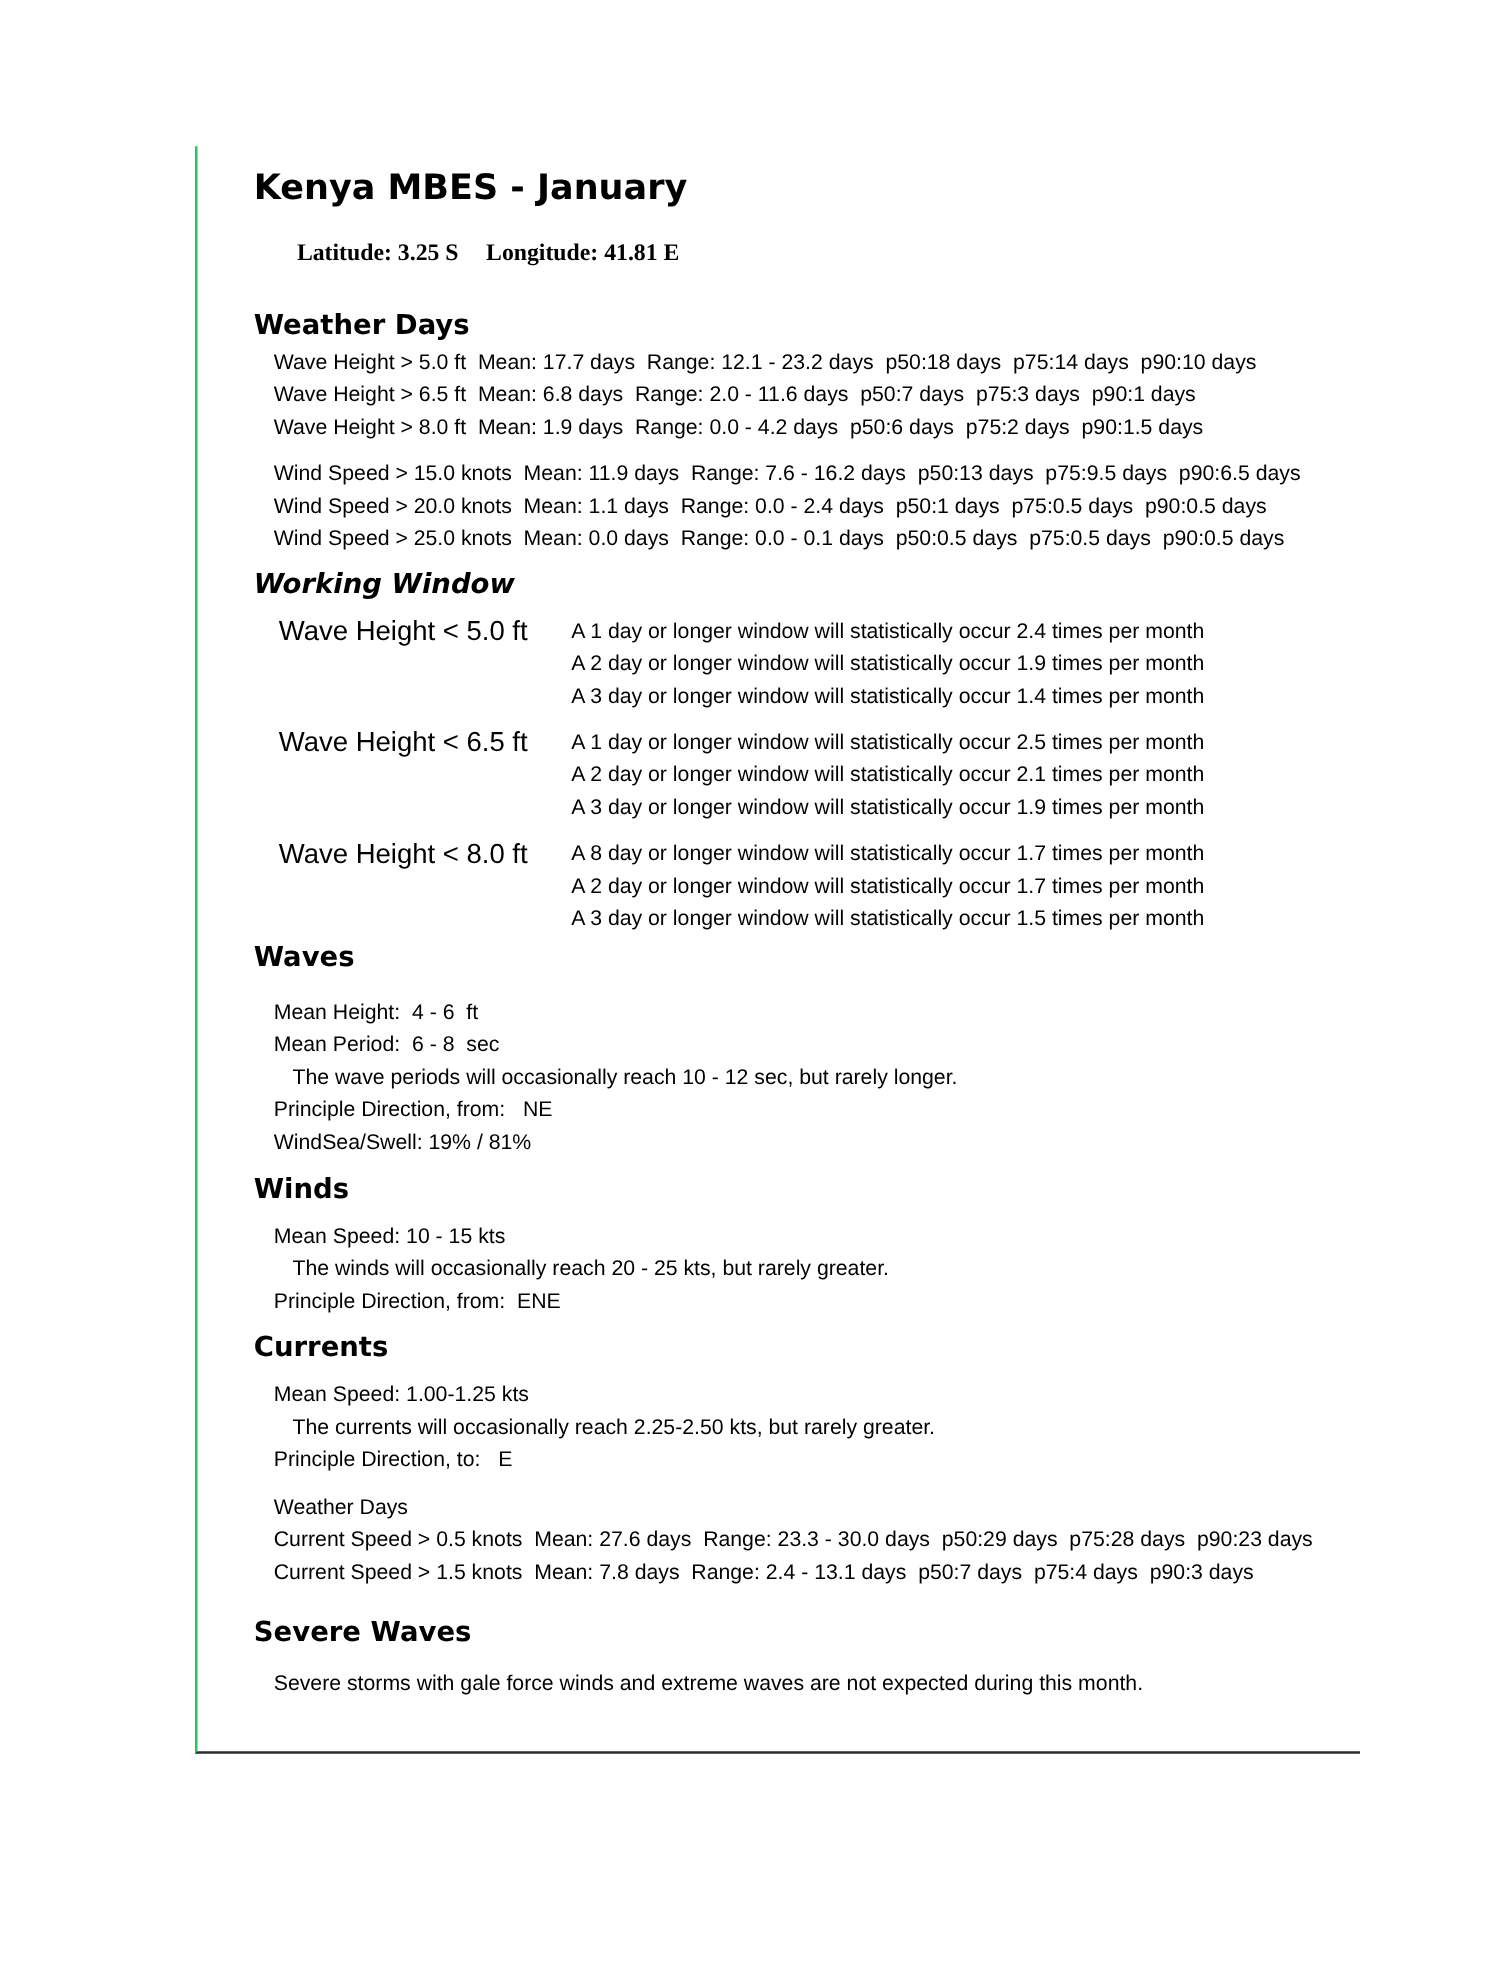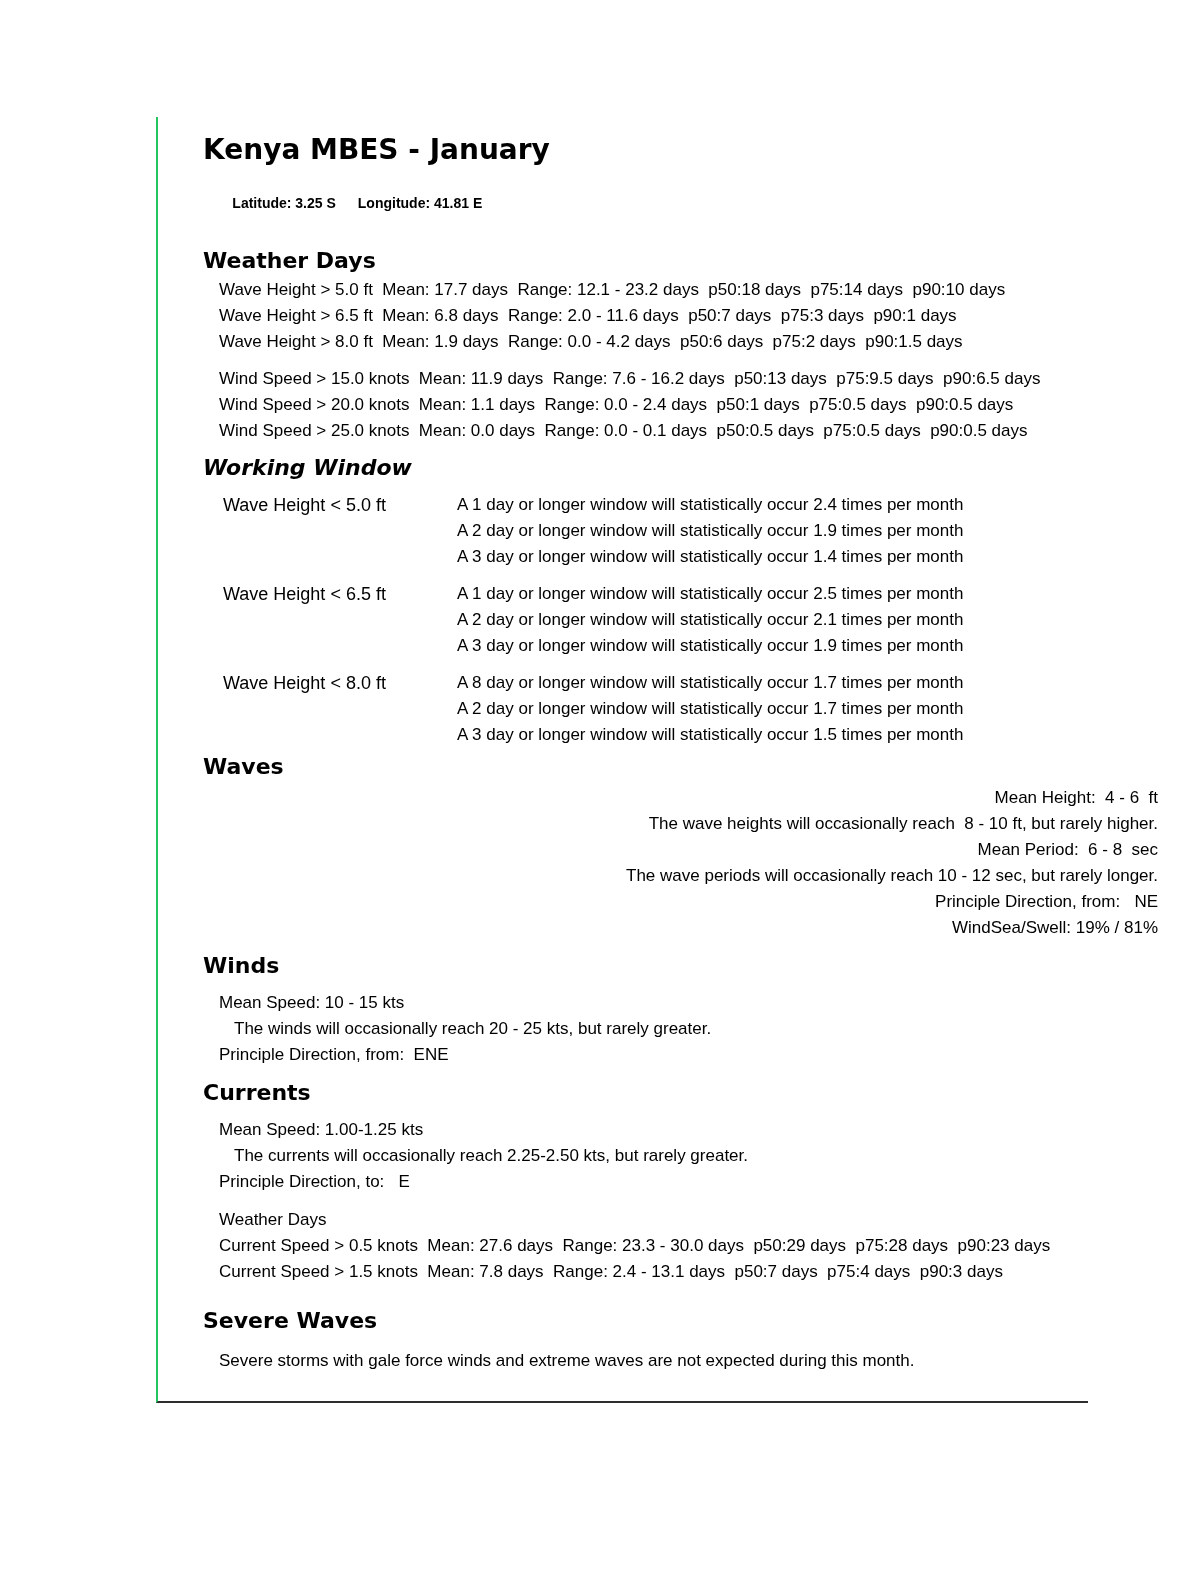--- a/index.html
+++ b/index.html
@@ -23,22 +23,22 @@
   }
   .doc-title {
     font-family: "DejaVu Sans", sans-serif;
     font-size: 28px;
     font-weight: bold;
     line-height: 34px;
     margin-top: 16px;
     white-space: pre-wrap;
   }
   .doc-subtitle {
-    font-family: Liberation Sans, sans-serif;
-    font-size: 14px;
+    font-family: Liberation Serif, serif;
+    font-size: 19px;
     font-weight: bold;
     line-height: 18px;
     margin-top: 9px;
     margin-left: 6px;
     white-space: pre-wrap;
   }
   .doc-subtitle .coord + .coord { margin-left: 22px; }
   .h2 {
     font-family: "DejaVu Sans", sans-serif;
     font-size: 22px;
@@ -54,34 +54,34 @@
   }
   .line.sub { padding-left: 31px; }
   
   .mt-h2-weather   { margin-top: 17px; }
   .mt-wave-block   { margin-top: 2px; }
   .mt-wind-block   { margin-top: 11px; }
   .mt-h2-ww        { margin-top: 10px; font-style: italic; }
   .mt-ww-group1    { margin-top: 10px; }
   .mt-ww-group     { margin-top: 11px; }
   .mt-h2-waves     { margin-top: 5px; }
-  .mt-waves-block  { margin-top: 4px; text-align: right; }
+  .mt-waves-block  { margin-top: 16px; }
   .mt-h2-winds     { margin-top: 11px; }
   .mt-winds-block  { margin-top: 10px; }
   .mt-h2-currents  { margin-top: 11px; }
   .mt-cur-block    { margin-top: 10px; }
   .mt-cur-wd       { margin-top: 12px; }
   .mt-h2-storms    { margin-top: 22px; }
   .mt-storms-text  { margin-top: 13px; }
   
   .ww-group { display: flex; align-items: flex-start; }
   .ww-label {
     width: 254px;
     flex: 0 0 254px;
-    font-size: 18px;
+    font-size: 22px;
     line-height: 26px;
     padding-left: 20px;
     white-space: pre-wrap;
   }
   .ww-lines { flex: 1 1 auto; }
   .ww-lines .line { padding-left: 0; }
 </style>
 </head>
 <body>
 
@@ -127,21 +127,20 @@
       <div class="ww-lines">
         <div class="line">A 8 day or longer window will statistically occur 1.7 times per month</div>
         <div class="line">A 2 day or longer window will statistically occur 1.7 times per month</div>
         <div class="line">A 3 day or longer window will statistically occur 1.5 times per month</div>
       </div>
     </div>
 
     <div class="h2 mt-h2-waves">Waves</div>
     <div class="mt-waves-block">
       <div class="line">Mean Height:  4 - 6  ft</div>
-      <div class="line sub">The wave heights will occasionally reach  8 - 10 ft, but rarely higher.</div>
       <div class="line">Mean Period:  6 - 8  sec</div>
       <div class="line sub">The wave periods will occasionally reach 10 - 12 sec, but rarely longer.</div>
       <div class="line">Principle Direction, from:   NE</div>
       <div class="line">WindSea/Swell: 19% / 81%</div>
     </div>
 
     <div class="h2 mt-h2-winds">Winds</div>
     <div class="mt-winds-block">
       <div class="line">Mean Speed: 10 - 15 kts</div>
       <div class="line sub">The winds will occasionally reach 20 - 25 kts, but rarely greater.</div>

